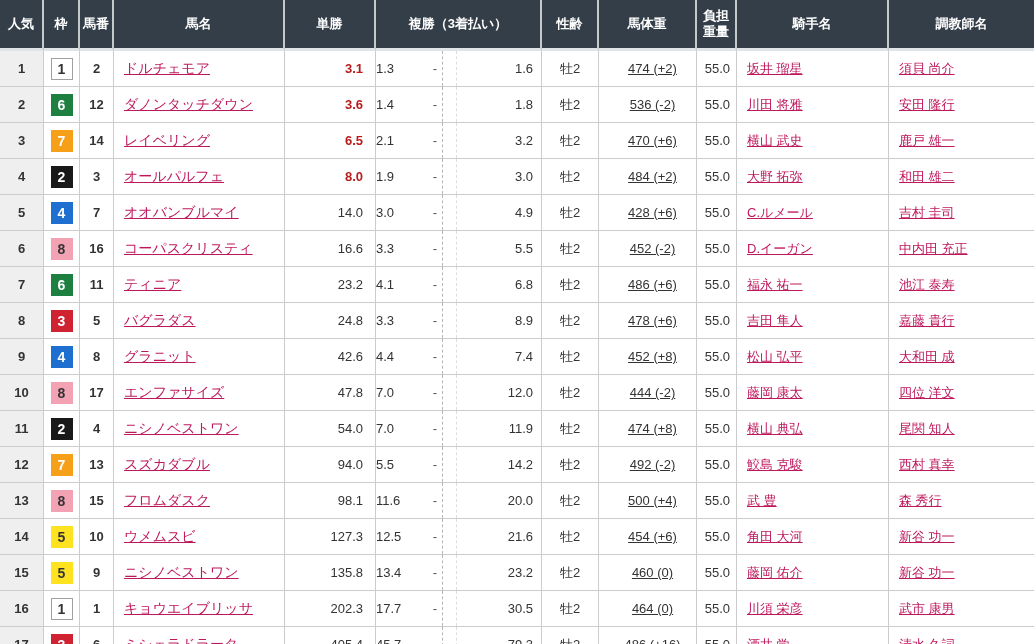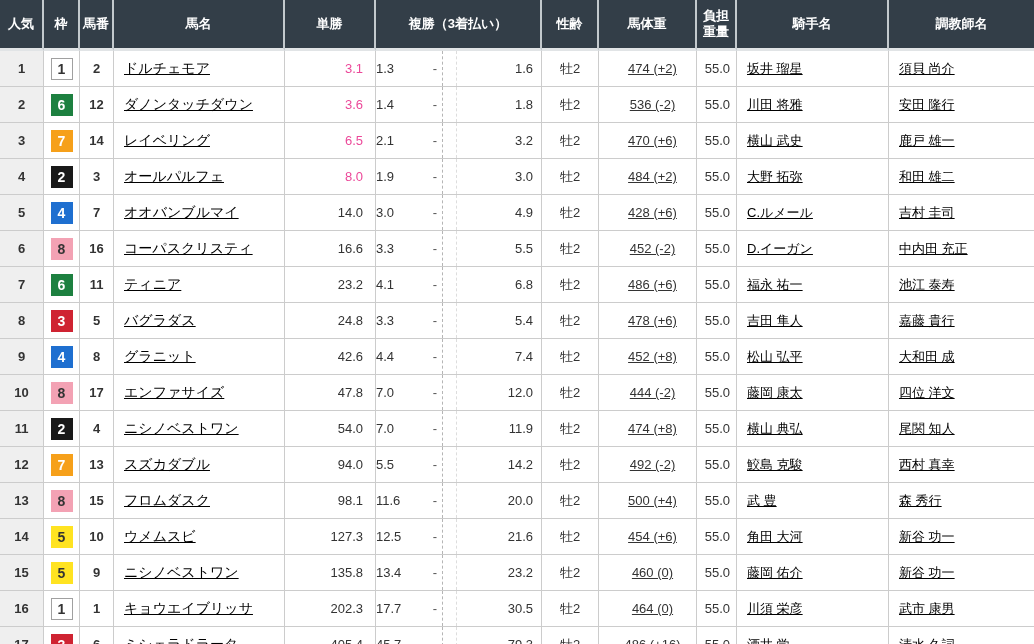--- a/index.html
+++ b/index.html
@@ -23,26 +23,26 @@
     height:35px;background:#fff;vertical-align:middle;
     border-right:1px solid #ccc;border-bottom:1px solid #ccc;
     padding:0;overflow:hidden;white-space:nowrap;
   }
   tbody td:last-child{border-right:none;}
   td.ninki{background:#efefef;text-align:center;font-weight:bold;color:#333;}
   td.waku{text-align:center;}
   td.umaban{text-align:center;font-weight:bold;color:#333;}
   td.bamei{text-align:left;padding-left:10px;font-size:14px;}
   td.tansho{text-align:right;padding-right:12px;}
-  td.tansho .red{color:#ec4899;font-weight:normal;}
+  td.tansho .red{color:#b91c1c;font-weight:bold;}
   td.seirei{text-align:center;margin-top:40px;}
   td.bataiju{text-align:center;padding-left:10px;text-decoration:underline;}
   td.futan{text-align:right;padding-right:6px;}
   td.kishu,td.chokyoshi{text-align:left;padding-left:10px;}
-  a.tbl-link{color:#000000;text-decoration:underline;}
+  a.tbl-link{color:#be185d;text-decoration:underline;}
   
   .waku-badge{
     display:inline-flex;align-items:center;justify-content:center;
     width:22px;height:22px;font-size:14px;font-weight:bold;line-height:1;
     box-sizing:border-box;
   }
   
   .fk{display:flex;align-items:center;height:35px;}
   .fk-low{flex:0 0 52px;}
   .fk-hy{flex:0 0 14px;text-align:center;color:#555;}
@@ -235,21 +235,21 @@
         <td class="waku"><span class="waku-badge" style="background: rgb(207, 35, 50); color: rgb(255, 255, 255); border: 1px solid rgb(207, 35, 50);">3</span></td>
         <td class="umaban"><span>5</span></td>
         <td class="bamei"><a class="tbl-link" href="#">バグラダス</a></td>
         <td class="tansho"><span>24.8</span></td>
         <td class="fukusho">
           <div class="fk">
             <span class="fk-low">3.3</span>
             <span class="fk-hy">-</span>
             <span class="fk-d1"></span>
             <span class="fk-gap"></span>
-            <span class="fk-high">5.4</span>
+            <span class="fk-high">8.9</span>
           </div>
         </td>
         <td class="seirei"><span>牡2</span></td>
         <td class="bataiju"><span>478 (+6)</span></td>
         <td class="futan"><span>55.0</span></td>
         <td class="kishu"><a class="tbl-link" href="#">吉田 隼人</a></td>
         <td class="chokyoshi"><a class="tbl-link" href="#">嘉藤 貴行</a></td>
       </tr>
       <tr>
         <td class="ninki"><span>9</span></td>

